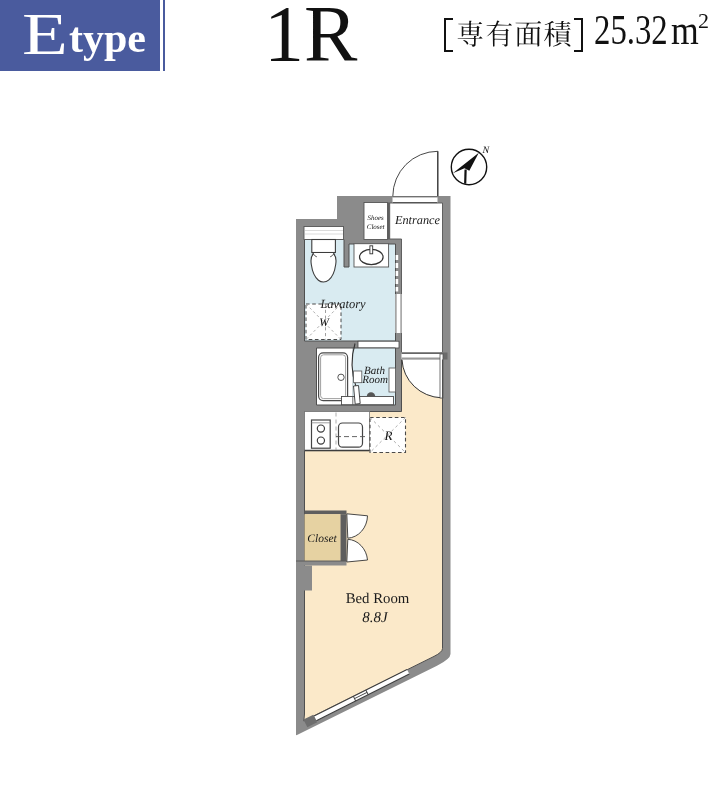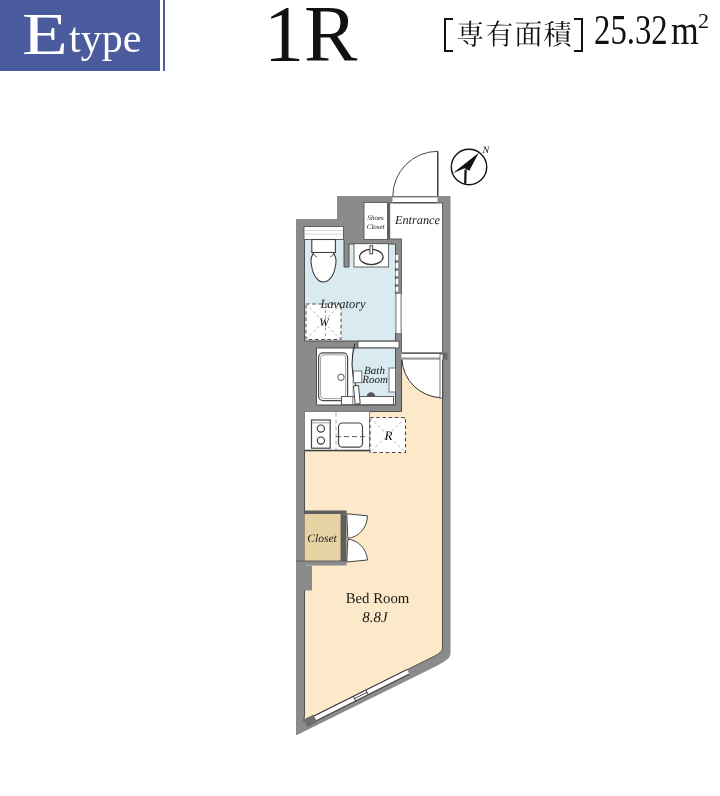--- a/index.html
+++ b/index.html
@@ -11,21 +11,21 @@
 </head>
 <body>
 <div id="page">
 
   <div class="hdr" style="left:0;top:0;width:159.5px;height:71px;background:#4a5b9e;"></div>
 
   <div class="hdr" style="left:163px;top:0;width:2.3px;height:71px;background:#4a5b9e;"></div>
 
   <div class="hdr" style="left:23px;top:0;width:140px;height:71px;color:#fff;">
     <span style="position:absolute;left:-1px;top:0px;font-size:60px;transform:scaleX(1.25);transform-origin:0 0;">E</span>
-    <span style="position:absolute;left:46px;top:14px;font-size:42px;">type</span>
+    <span style="position:absolute;left:46px;top:14px;font-size:42px;font-weight:bold;">type</span>
   </div>
 
   <div class="hdr" style="left:264px;top:-11px;font-size:80px;">1R</div>
 
   <div class="hdr" style="left:0;top:0;width:696px;height:60px;line-height:1;">
     <span style="position:absolute;left:444px;top:17.5px;width:7px;height:30px;border-left:2.2px solid #111;border-top:2.2px solid #111;border-bottom:2.2px solid #111;"></span>
     <span style="position:absolute;left:574px;top:17.5px;width:7px;height:30px;border-right:2.2px solid #111;border-top:2.2px solid #111;border-bottom:2.2px solid #111;"></span>
     <span style="position:absolute;left:594px;top:9px;font-size:42px;transform:scaleX(0.78);transform-origin:0 0;">25.32</span>
     <span style="position:absolute;left:671px;top:9px;font-size:42px;transform:scaleX(0.85);transform-origin:0 0;">m</span>
     <span style="position:absolute;left:698px;top:10px;font-size:22px;">2</span>

